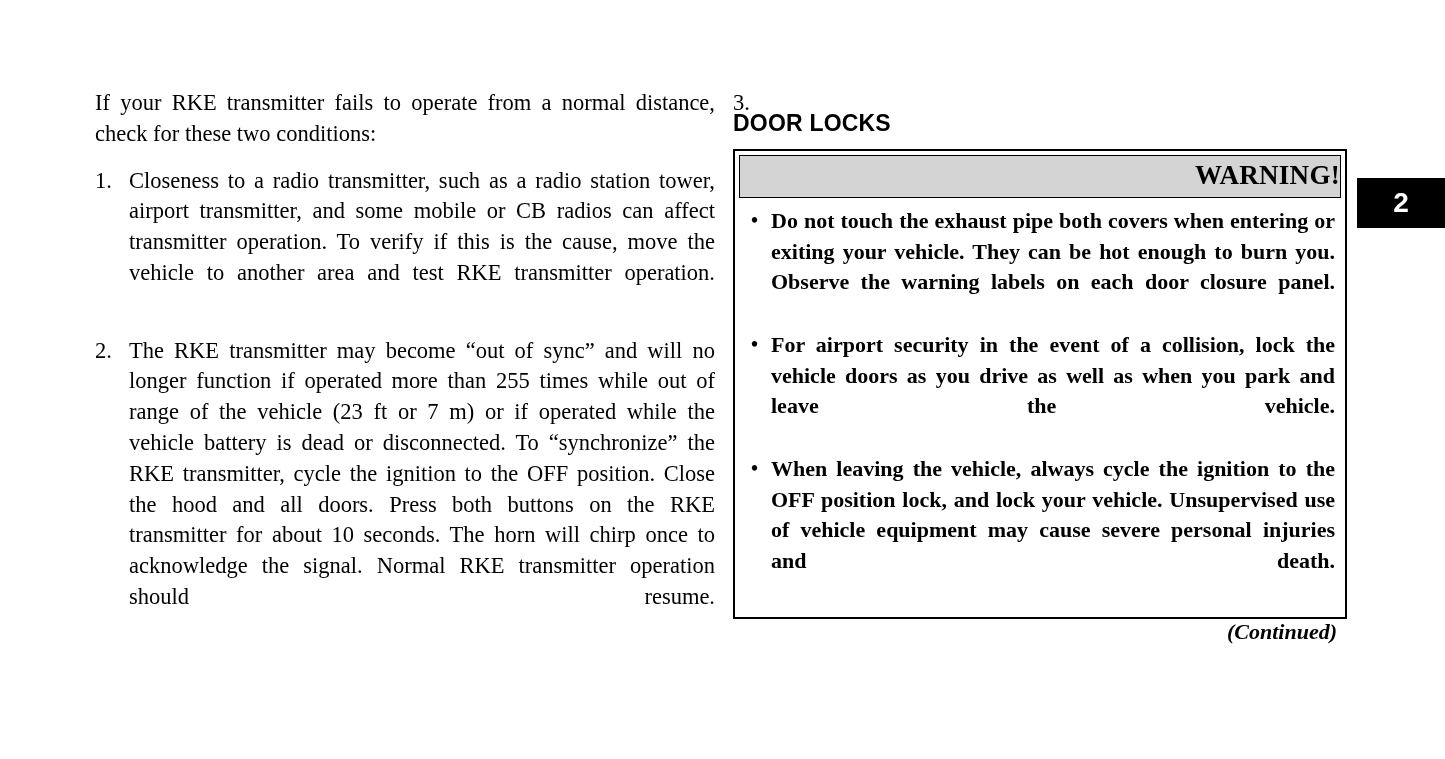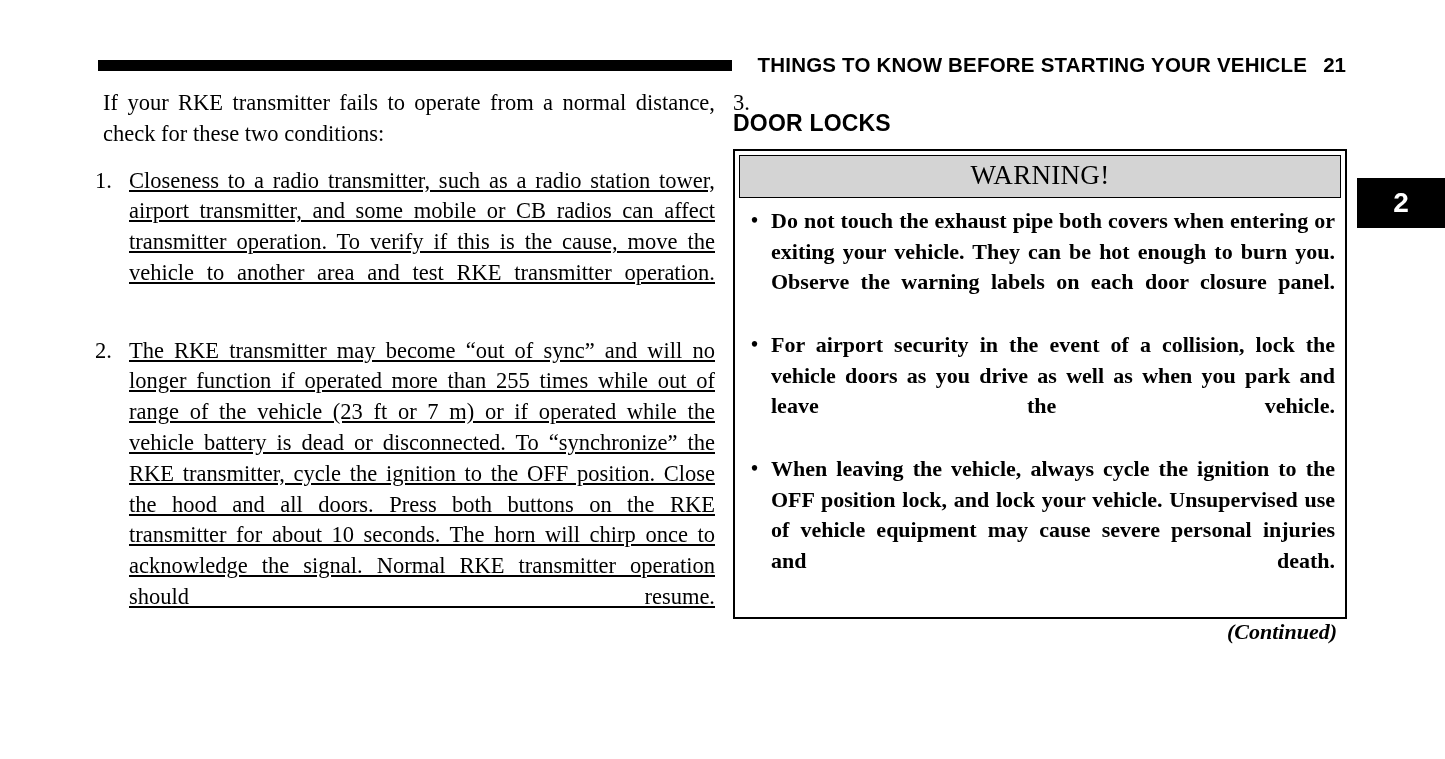--- a/index.html
+++ b/index.html
@@ -74,21 +74,21 @@
     width: 620px;
   }
   .col-left { left: 95px; }
   .col-right { left: 733px; width: 614px; }
 
   .body-text {
     font-size: 22.5px;
     line-height: 30.8px;
     text-align: justify;
     text-justify: inter-word;
-    margin: 0 0 10px 8px;
+    margin: 0 0 10px 0;
   }
   .intro {
     margin-bottom: 16px;
   }
 
   ol.numlist {
     list-style: none;
     margin: 0;
     padding: 0;
   }
@@ -102,21 +102,20 @@
   }
   ol.numlist > li .num {
     position: absolute;
     left: 0;
     top: 0;
     width: 30px;
     text-align: left;
   }
   ol.numlist > li .li-text {
     display: block;
-    text-decoration: underline;
   }
   
   ol.numlist > li .li-text::after {
     content: "";
     display: inline-block;
     width: 100%;
   }
 
   .right-item {
     position: relative;
@@ -143,23 +142,23 @@
 
   
   .warning-box {
     border: 2px solid #000000;
     padding: 4px;
     background: #ffffff;
   }
   .warning-title-bar {
     border: 1px solid #000000;
     background: #d4d4d4;
-    text-align: center;
+    text-align: right;
     font-family: "Liberation Serif", serif;
-    font-weight: normal;
+    font-weight: bold;
     font-size: 27px;
     padding: 4px 0 6px 0;
     letter-spacing: 0.3px;
   }
   ul.warning-list {
     list-style: none;
     margin: 8px 0 6px 0;
     padding: 0 6px 0 6px;
   }
   ul.warning-list > li {
@@ -190,25 +189,20 @@
     font-weight: bold;
     font-size: 22px;
     padding-right: 10px;
   }
 </style>
 </head>
 <body>
 
 <div class="page">
 
-  <div class="header">
-    <div class="header-rule"></div>
-    <div class="header-title">THINGS TO KNOW BEFORE STARTING YOUR VEHICLE</div>
-    <div class="header-page">21</div>
-  </div>
 
   <div class="section-tab">2</div>
 
   <div class="col col-left">
     <p class="body-text intro">If your RKE transmitter fails to operate from a normal distance, check for these two conditions:</p>
 
     <ol class="numlist">
       <li>
         <span class="num">1.</span>
         <span class="li-text">Closeness to a radio transmitter, such as a radio station tower, airport transmitter, and some mobile or CB radios can affect transmitter operation. To verify if this is the cause, move the vehicle to another area and test RKE transmitter operation.</span>

